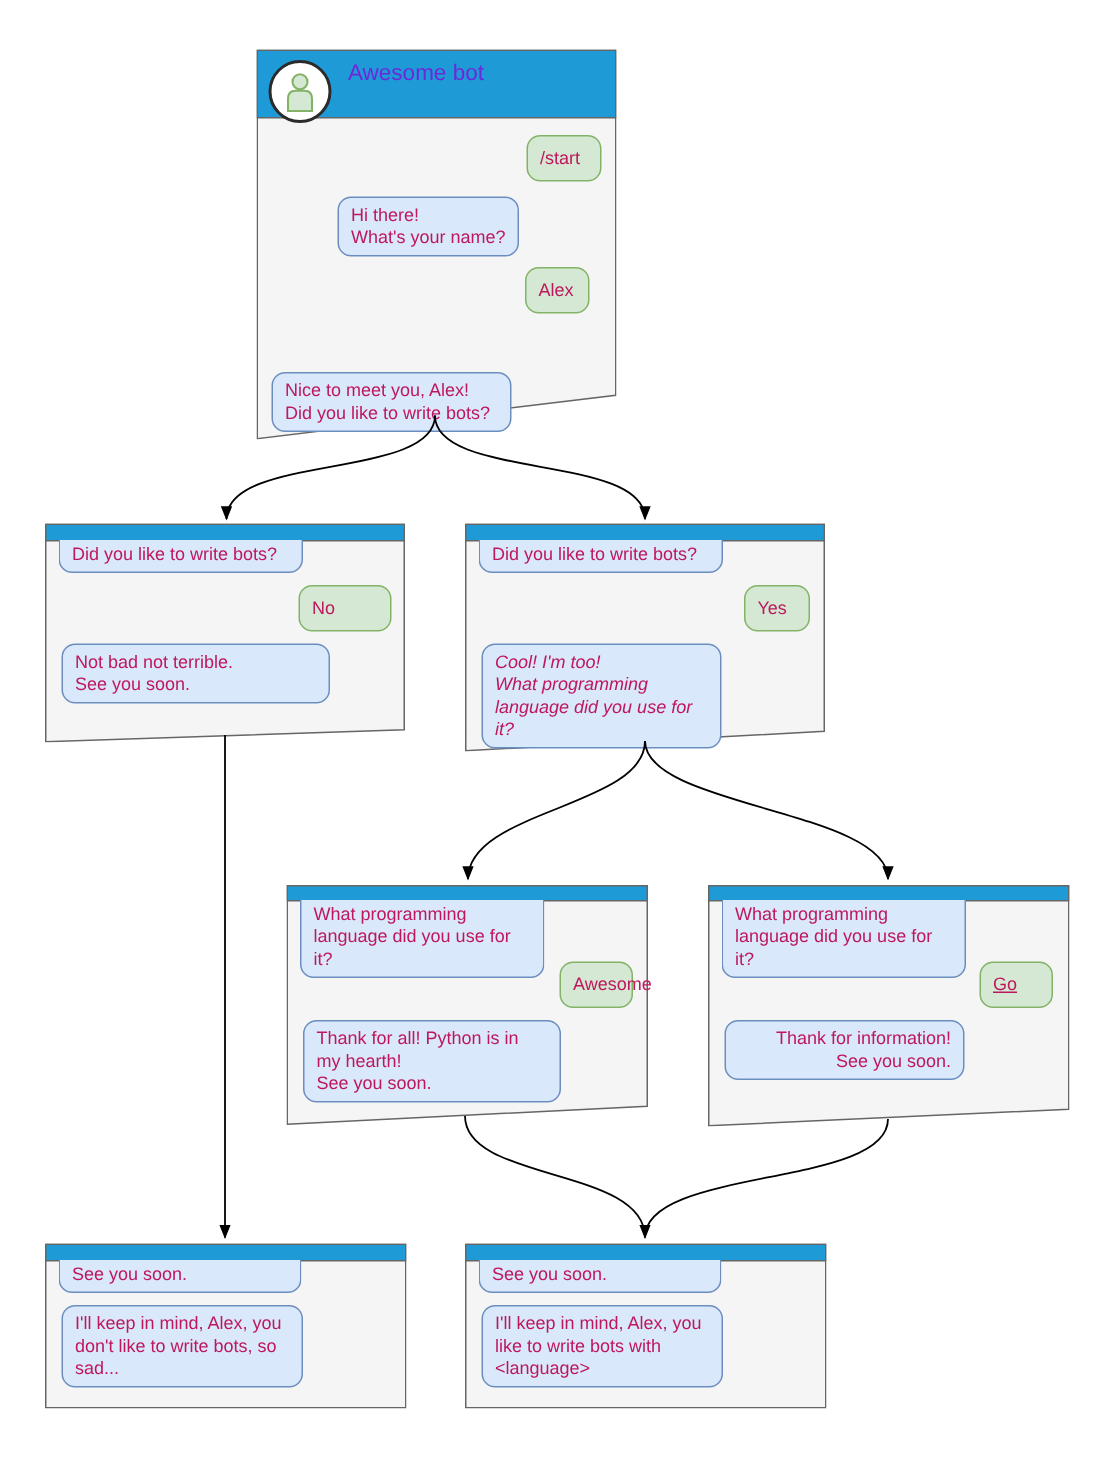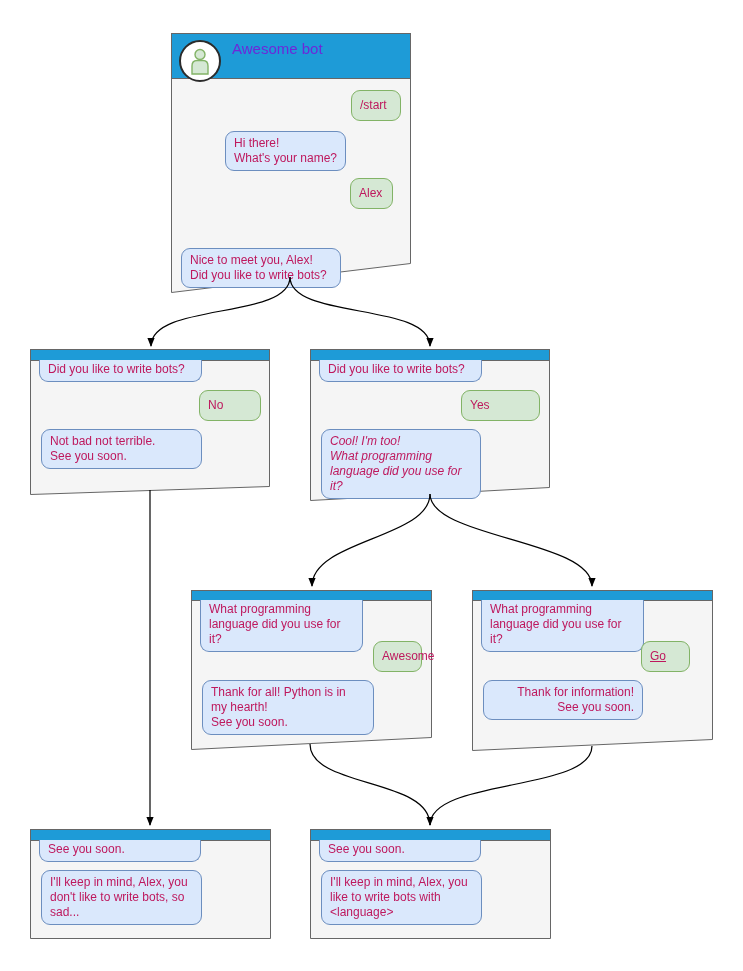--- a/index.html
+++ b/index.html
@@ -59,31 +59,31 @@
 Did you like to write bots?</div>
   </div>
 
   <div class="window" style="left:30px; top:349px; width:240px; height:146px;">
     <svg class="shape" width="240" height="146">
       <path d="M0.5,0.5 H239.5 V137.5 L0.5,145.5 Z" fill="#f5f5f5" stroke="#666666" stroke-width="1"></path>
       <rect x="0.5" y="0.5" width="239" height="11" fill="#1e9bd7" stroke="#666666" stroke-width="1"></rect>
     </svg>
     <div class="bubble bot clipped" style="left:9px;  top:11px; width:163px;">Did you like to write bots?</div>
     <div class="bubble user" style="right:9px; top:41px; width:62px;">No</div>
-    <div class="bubble bot" style="left:11px; top:80px; width:161px;">Not bad not terrible.
+    <div class="bubble bot" style="left:11px; top:80px; width:179px;">Not bad not terrible.
 See you soon.</div>
   </div>
 
   <div class="window" style="left:310px; top:349px; width:240px; height:152px;">
     <svg class="shape" width="240" height="152">
       <path d="M0.5,0.5 H239.5 V138.5 L0.5,151.5 Z" fill="#f5f5f5" stroke="#666666" stroke-width="1"></path>
       <rect x="0.5" y="0.5" width="239" height="11" fill="#1e9bd7" stroke="#666666" stroke-width="1"></rect>
     </svg>
     <div class="bubble bot clipped" style="left:9px;   top:11px; width:163px;">Did you like to write bots?</div>
-    <div class="bubble user" style="right:10px; top:41px; width:79px;">Yes</div>
+    <div class="bubble user" style="right:10px; top:41px; width:44px;">Yes</div>
     <div class="bubble bot" style="left:11px;  top:80px; width:160px;font-style:italic;">Cool! I'm too!
 What programming
 language did you use for it?</div>
   </div>
 
   <div class="window" style="left:191px; top:590px; width:241px; height:160px;">
     <svg class="shape" width="241" height="160">
       <path d="M0.5,0.5 H240.5 V147.5 L0.5,159.5 Z" fill="#f5f5f5" stroke="#666666" stroke-width="1"></path>
       <rect x="0.5" y="0.5" width="240" height="10" fill="#1e9bd7" stroke="#666666" stroke-width="1"></rect>
     </svg>
@@ -95,21 +95,21 @@
 See you soon.</div>
   </div>
 
   <div class="window" style="left:472px; top:590px; width:241px; height:161px;">
     <svg class="shape" width="241" height="161">
       <path d="M0.5,0.5 H240.5 V149.5 L0.5,160.5 Z" fill="#f5f5f5" stroke="#666666" stroke-width="1"></path>
       <rect x="0.5" y="0.5" width="240" height="10" fill="#1e9bd7" stroke="#666666" stroke-width="1"></rect>
     </svg>
     <div class="bubble bot clipped" style="left:9px;   top:10px; width:163px;">What programming
 language did you use for it?</div>
-    <div class="bubble user" style="right:23px; top:51px; width:49px;text-decoration:underline;">Go</div>
+    <div class="bubble user" style="right:11px; top:51px; width:49px;text-decoration:underline;">Go</div>
     <div class="bubble bot" style="left:11px;  top:90px; width:160px;text-align:right;">Thank for information!
 See you soon.</div>
   </div>
 
   <div class="window" style="left:30px; top:829px; width:241px; height:110px;">
     <svg class="shape" width="241" height="110">
       <path d="M0.5,0.5 H240.5 V109.5 L0.5,109.5 Z" fill="#f5f5f5" stroke="#666666" stroke-width="1"></path>
       <rect x="0.5" y="0.5" width="240" height="11" fill="#1e9bd7" stroke="#666666" stroke-width="1"></rect>
     </svg>
     <div class="bubble bot clipped" style="left:9px;  top:11px; width:162px;">See you soon.</div>

